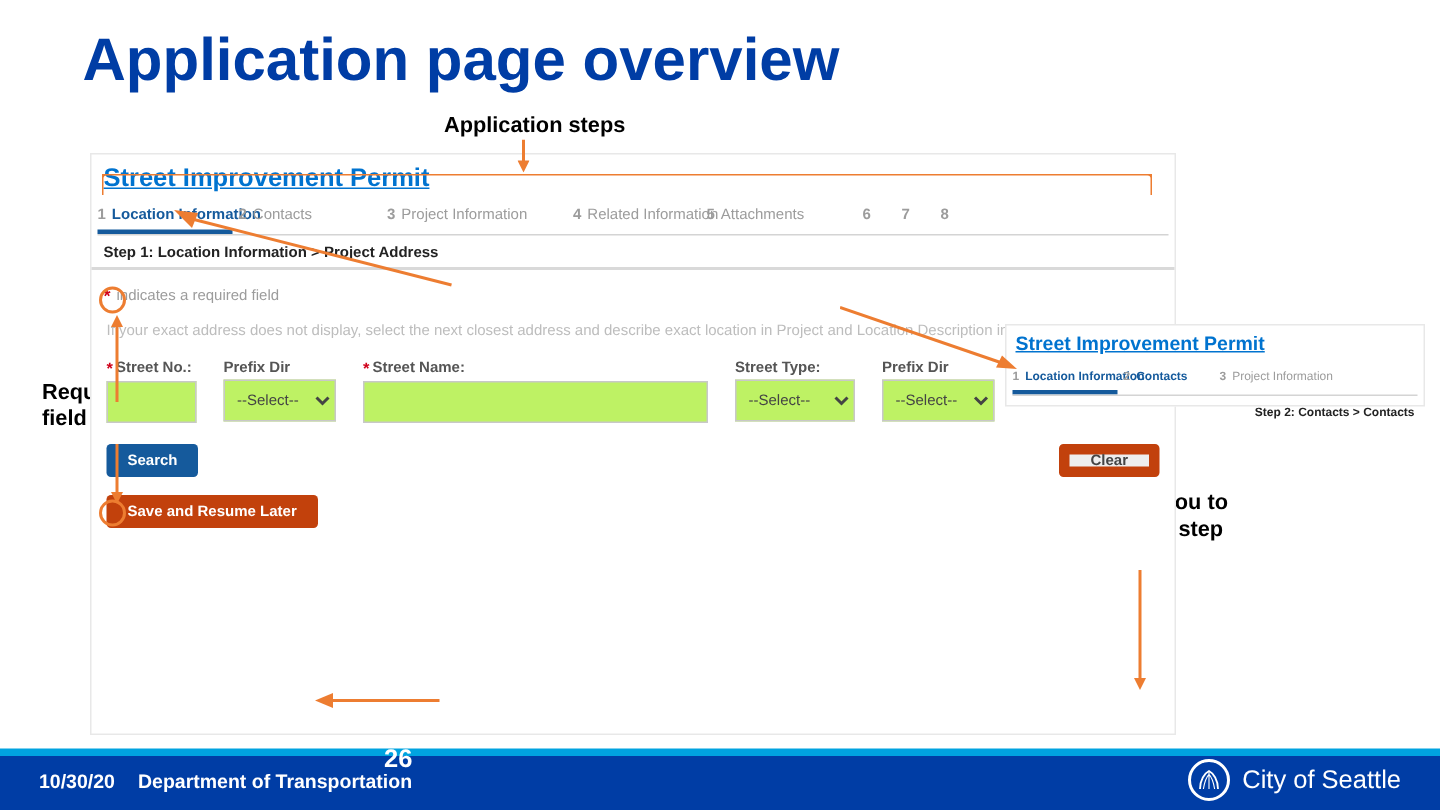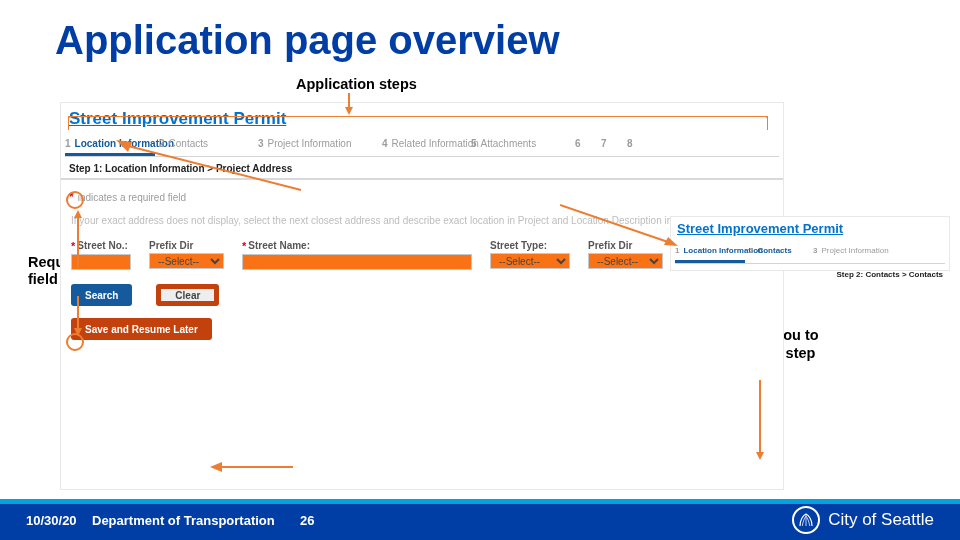--- a/index.html
+++ b/index.html
@@ -41,36 +41,36 @@
   .asterisk { color: #d0021b; font-weight: 700; font-size: 12px; }
 
   .section-h { color: #0073cf; font-size: 14px; font-weight: 700; padding: 6px 10px 4px; }
   .instr { font-size: 10px; color: #bdbdbd; padding: 2px 10px; line-height: 1.4; }
   .instr.second { padding-top: 6px; padding-bottom: 10px; }
 
   .fields { display: flex; gap: 18px; padding: 2px 10px 8px; }
   .fld { display: flex; flex-direction: column; gap: 2px; }
   .fld-label { font-size: 10px; color: #555; font-weight: 700; display: flex; gap: 2px; }
   .fld-label .asterisk { font-size: 11px; }
-  .fld input, .fld select { height: 16px; border: 1px solid #c8c8c8; font-size: 10px; padding: 0 4px; background: #f97316; }
+  .fld input, .fld select { height: 28px; border: 1px solid #c8c8c8; font-size: 10px; padding: 0 4px; background: #bef264; }
   .fld select { color: #444; }
   .w-60 { width: 60px; } .w-75 { width: 75px; } .w-230 { width: 230px; } .w-80 { width: 80px; }
 
-  .btn-row { display: flex; gap: 24px; padding: 6px 10px; }
+  .btn-row { display: flex; gap: 24px; padding: 6px 10px; justify-content: space-between; }
   .btn { display: inline-flex; align-items: center; justify-content: center; height: 22px; padding: 0 14px; font-size: 10px; font-weight: 700; border-radius: 3px; border: none; cursor: default; }
   .btn-primary { background: #155a9c; color: #fff; }
-  .btn-secondary { background: #eeeeee; color: #444; border: 5px solid #c2410c; }
+  .btn-secondary { background: #eeeeee; color: #444; border: 7px solid #c2410c; }
   .btn-dark { background: #c2410c; color: #fff; }
   .btn-continue { position: absolute; right: 10px; bottom: 8px; background: #155a9c; color: #fff; height: 23px; padding: 0 12px; font-size: 10px; font-weight: 700; border-radius: 3px; }
   .btn-row.save { padding-top: 6px; }
 
   .footer-bar { position: absolute; left: 0; bottom: 0; width: 960px; height: 36px; background: #003da5; }
   .footer-bar.accent { bottom: 36px; height: 5px; background: #00a3e0; }
   .footer-text { position: absolute; left: 26px; bottom: 12px; color: #fff; font-size: 13px; font-weight: 700; }
-  .footer-page { position: absolute; left: 256px; bottom: 12px; color: #fff; font-size: 13px; font-weight: 700; margin-left: 44px; }
+  .footer-page { position: absolute; left: 256px; bottom: 24px; color: #fff; font-size: 17px; font-weight: 700; }
   .footer-date { left: 26px; } .footer-dept { left: 92px; }
 
   .seattle-logo { position: absolute; right: 26px; bottom: 6px; display: flex; align-items: center; gap: 8px; color: #fff; }
   .seattle-logo .mark { width: 28px; height: 28px; border: 2px solid #fff; border-radius: 50%; display: flex; align-items: center; justify-content: center; }
   .seattle-logo .mark svg { width: 18px; height: 18px; }
   .seattle-logo .txt { font-size: 17px; font-weight: 300; }
   .seattle-logo .txt b { font-weight: 400; }
 
   
   .bracket-steps { position: absolute; left: 68px; top: 116px; width: 700px; height: 14px; }

